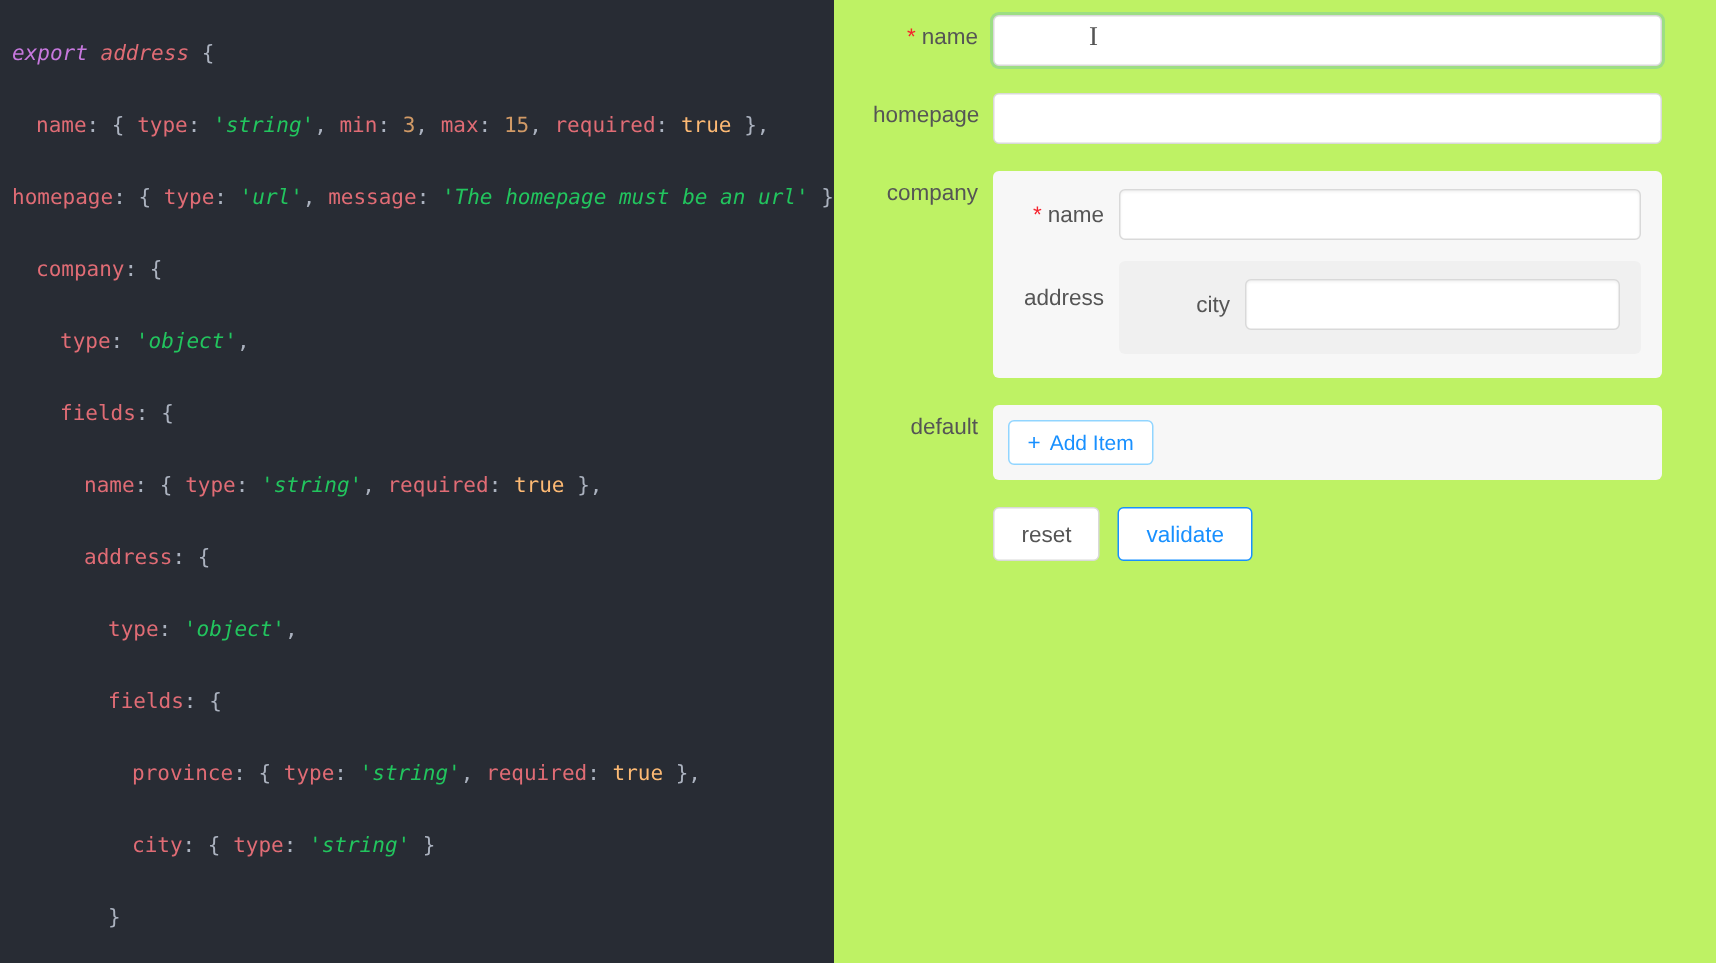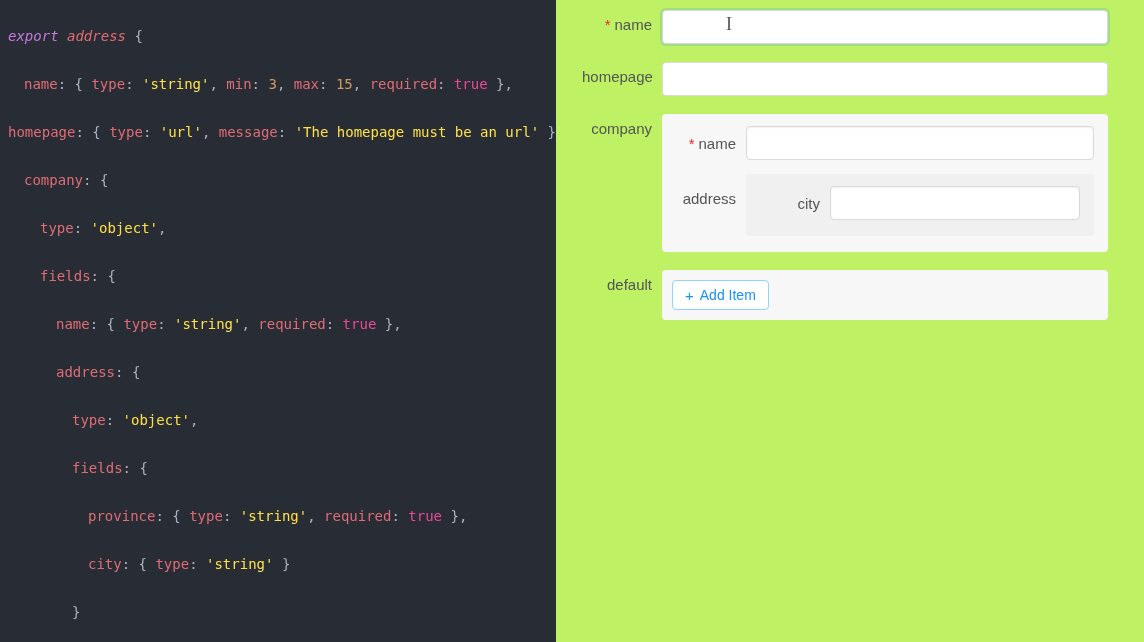--- a/index.html
+++ b/index.html
@@ -9,23 +9,23 @@
 .ind { display: inline-block; }
 .i1 { width: 16px; }
 .i2 { width: 32px; }
 .i3 { width: 48px; }
 .i4 { width: 64px; }
 .i5 { width: 80px; }
 .k-kw { color: #c678dd; font-style: italic; }
 .k-def { color: #e06c75; font-style: italic; }
 .k-prop { color: #e06c75; }
 .k-punc { color: #abb2bf; }
-.k-str { color: #fde047; }
+.k-str { color: #22c55e; font-style: italic; }
 .k-num { color: #d19a66; }
-.k-bool { color: #ec4899; }
+.k-bool { color: #fdba74; }
 .k-brace { color: #abb2bf; }
 
 .form-panel { flex: 1; background: #bef264; padding: 10px 36px 10px 26px; color: #333; }
 .form-row { display: flex; align-items: flex-start; margin-bottom: 18px; }
 .form-label { width: 80px; min-width: 80px; text-align: right; padding-right: 10px; padding-top: 6px; font-size: 15px; color: #555; }
 .form-label .req { color: #f5222d; margin-right: 4px; font-family: SimSun, sans-serif; }
 .form-control { flex: 1; }
 .text-input { width: 100%; height: 34px; border: 1px solid #d9d9d9; border-radius: 4px; padding: 0 10px; font-size: 14px; background: #fff; }
 .text-input.focus { box-shadow: 0 0 0 2px rgba(24,144,255,0.2); outline: none; }
 .text-input.shadow-in { box-shadow: inset 0 1px 2px rgba(0,0,0,0.06); }
@@ -120,14 +120,19 @@
   <div class="form-row">
     <div class="form-label"><span>default</span></div>
     <div class="children-group">
       <button class="add-item-btn">
         <span class="plus">+</span>
         <span>Add Item</span>
       </button>
     </div>
   </div>
 
+  <div class="action-row">
+    <div class="action-spacer"></div>
+    <button class="btn btn-default">reset</button>
+    <button class="btn btn-primary-outline">validate</button>
+  </div>
 
 </div>
 
 </body></html>

